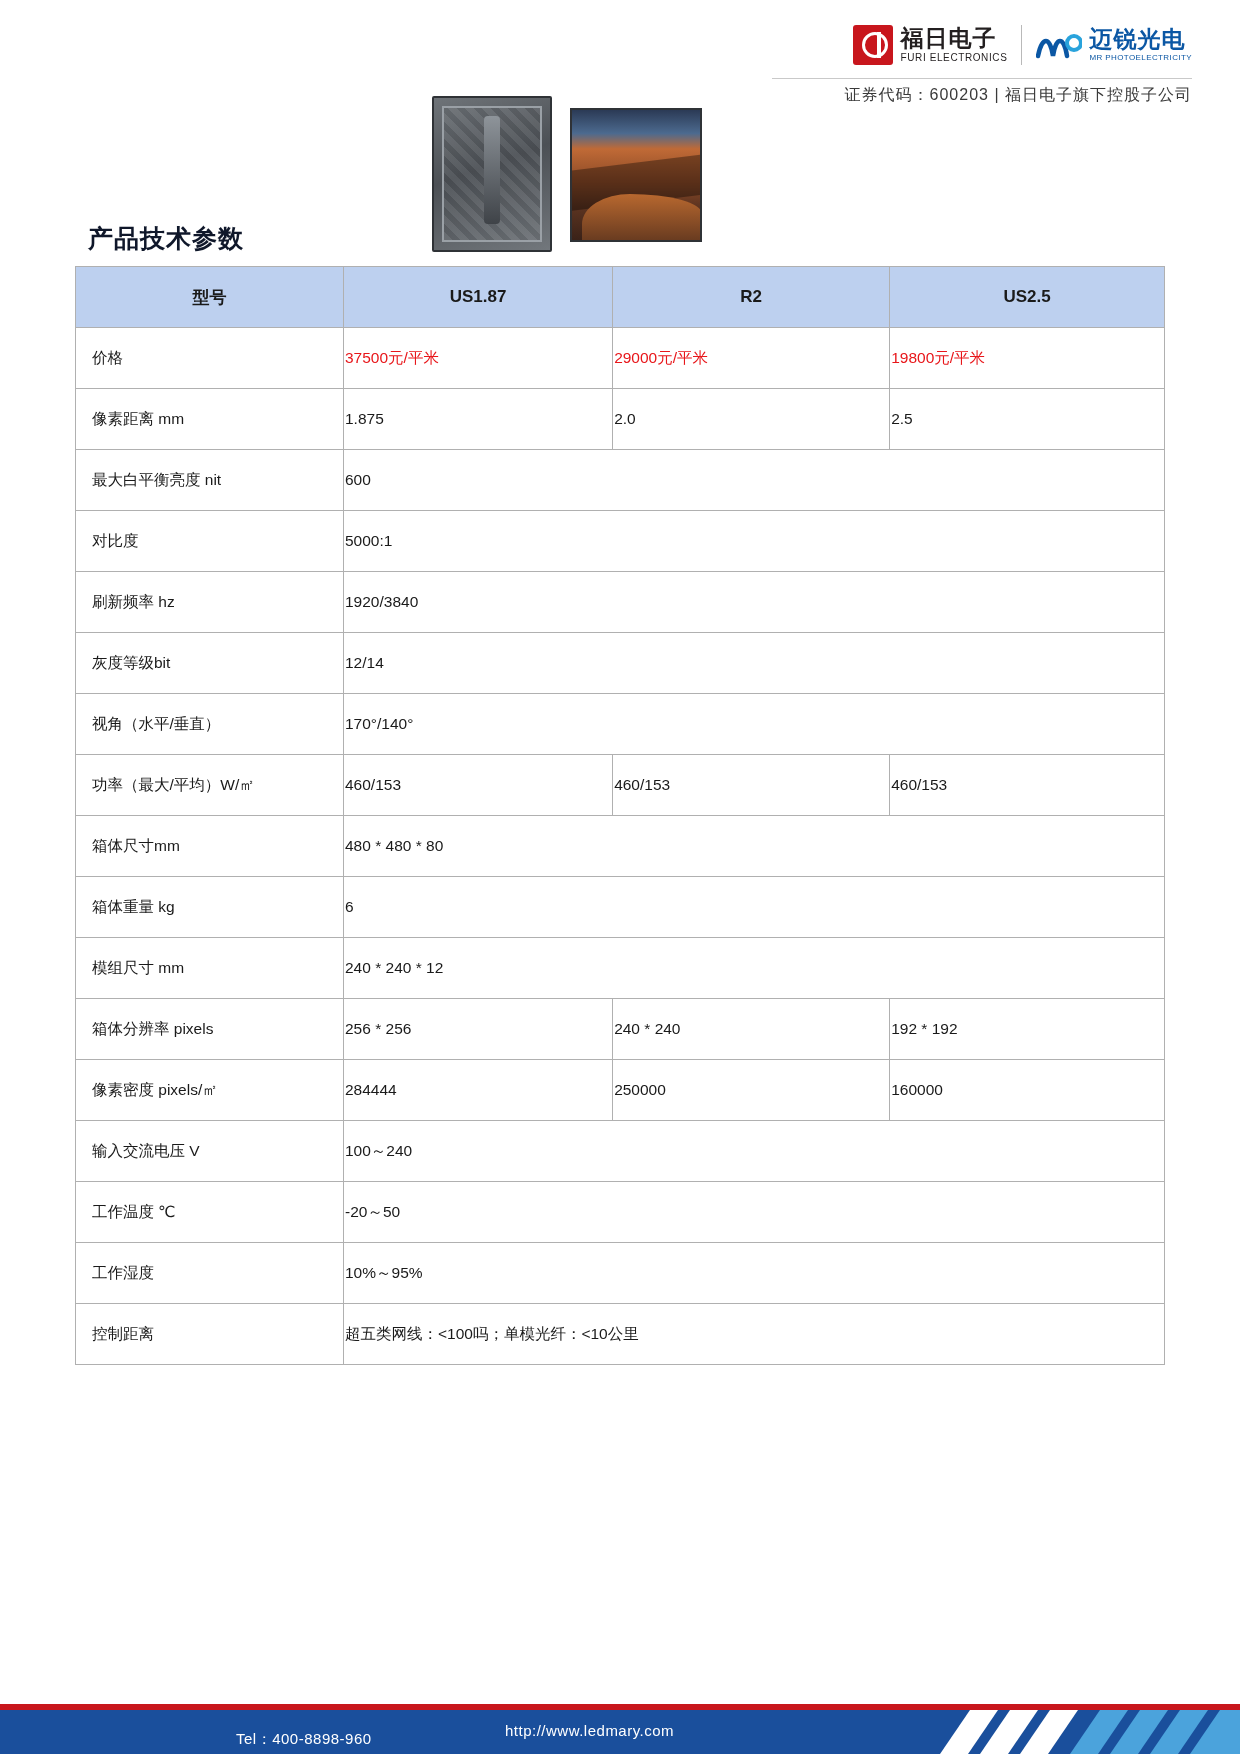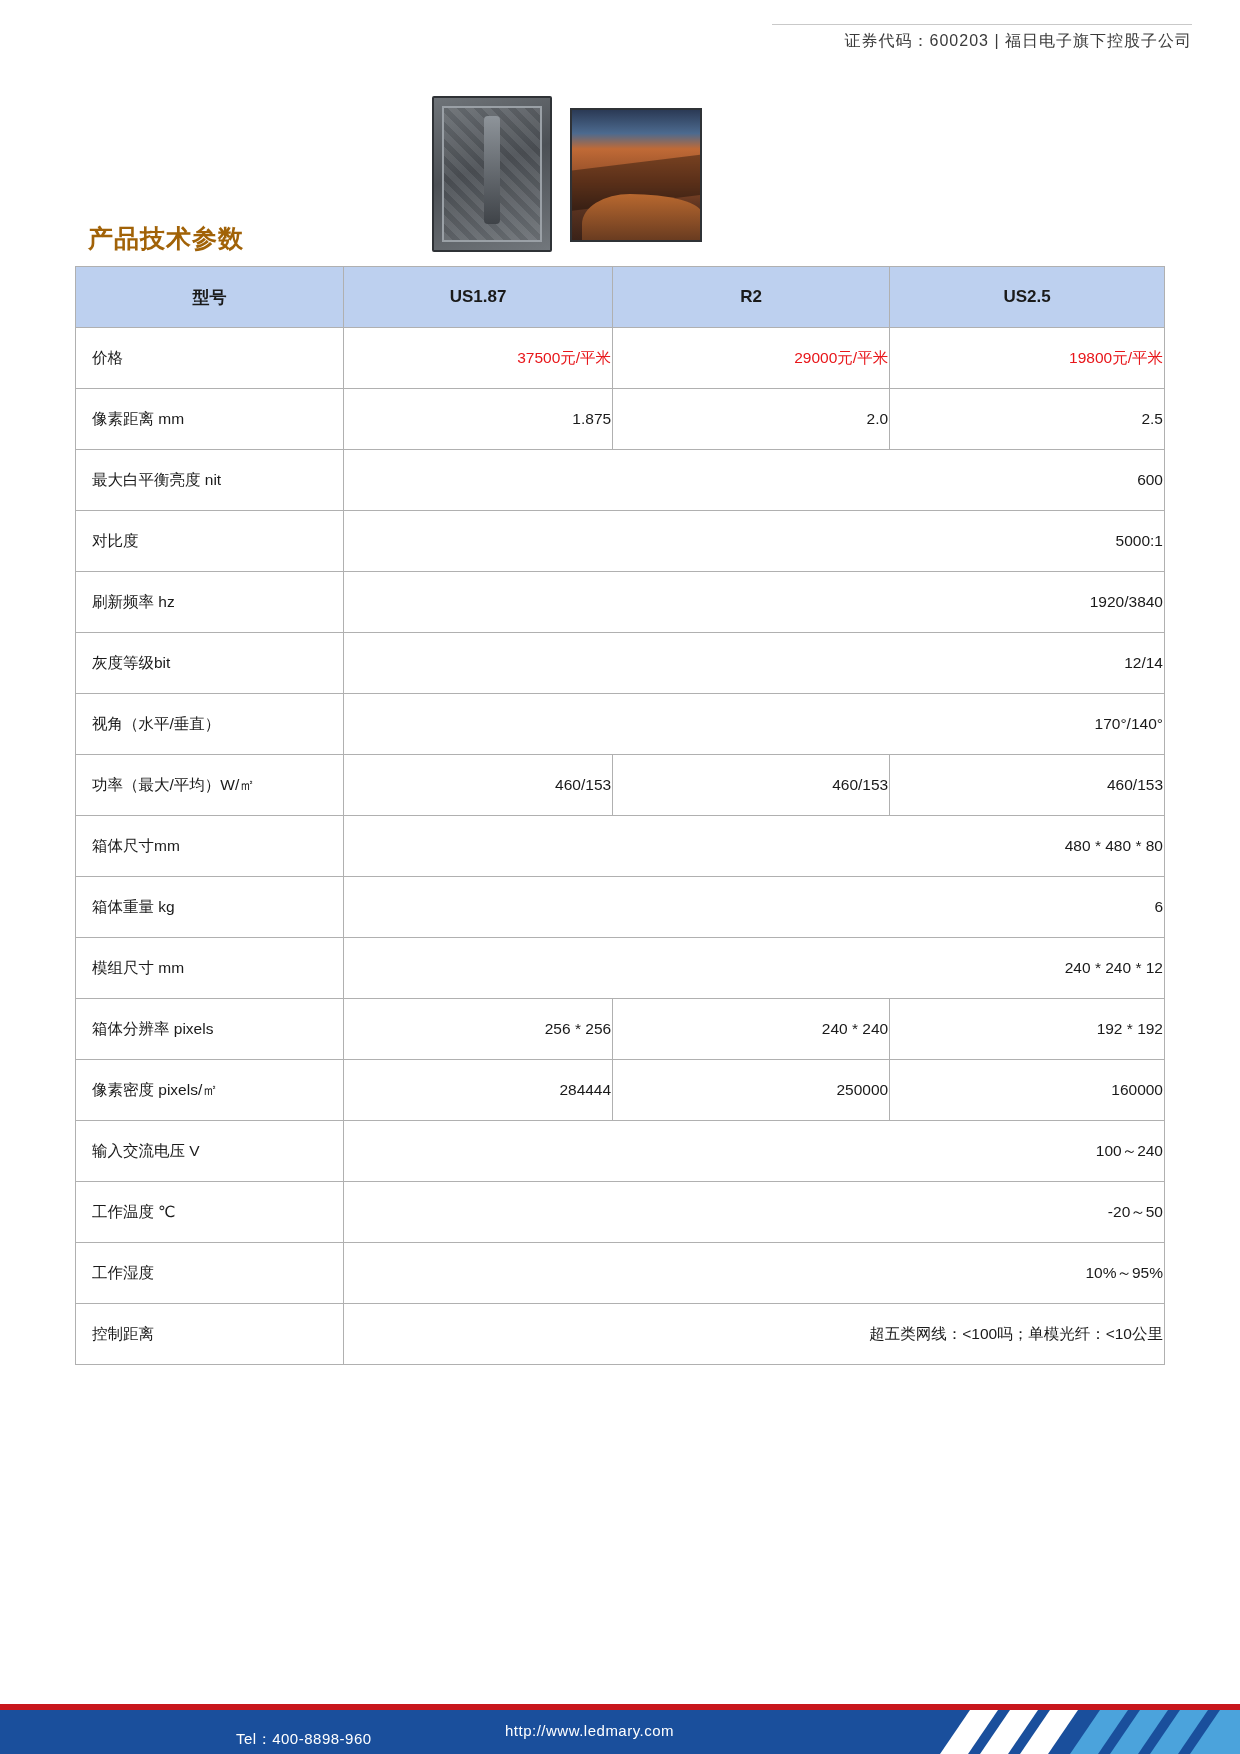--- a/index.html
+++ b/index.html
@@ -181,21 +181,21 @@
   }
 
   
   .page-title {
     position: absolute;
     top: 222px;
     left: 88px;
     font-size: 25px;
     font-weight: bold;
     letter-spacing: 1px;
-    color: #a16207;
+    color: #0f172a;
     font-family: Liberation Serif, serif;
   }
 
   
   .spec-table {
     position: absolute;
     top: 266px;
     left: 75px;
     width: 1090px;
     border-collapse: collapse;
@@ -220,32 +220,54 @@
   .spec-table thead th.label {
     text-align: center;
   }
   .spec-table td.label {
     height: 58px;
     padding-left: 16px;
     text-align: left;
     font-size: 15.5px;
   }
   .spec-table td.val {
-    text-align: right;
+    text-align: left;
     height: 58px;
   }
   .spec-table td.price {
     color: #e8161a;
     font-size: 15.5px;
   }
 </style>
 </head>
 <body>
 
 <div class="header">
+  <div class="logo-row">
+    <div class="furi-logo">
+      <div class="furi-mark"></div>
+      <div class="furi-text">
+        <div class="cn">福日电子</div>
+        <div class="en">FURI ELECTRONICS</div>
+      </div>
+    </div>
+    <div class="divider-v"></div>
+    <div class="mr-logo">
+      <div class="mr-mark">
+        <svg width="46" height="30" viewBox="0 0 46 30" xmlns="http://www.w3.org/2000/svg">
+          <path d="M2 26 C6 6, 14 6, 17 26 C20 6, 28 6, 31 26" fill="none" stroke="#0b57a4" stroke-width="4.5" stroke-linecap="round"></path>
+          <circle cx="38" cy="13" r="7" fill="none" stroke="#29a3dc" stroke-width="4"></circle>
+        </svg>
+      </div>
+      <div class="mr-text">
+        <div class="cn">迈锐光电</div>
+        <div class="en">MR PHOTOELECTRICITY</div>
+      </div>
+    </div>
+  </div>
   <div class="header-rule"></div>
   <div class="header-sub">证券代码：600203 | 福日电子旗下控股子公司</div>
 </div>
 
 <div class="product-images">
   <div class="cabinet-img"></div>
   <div class="screen-img"></div>
 </div>
 
 <div class="page-title">产品技术参数</div>

